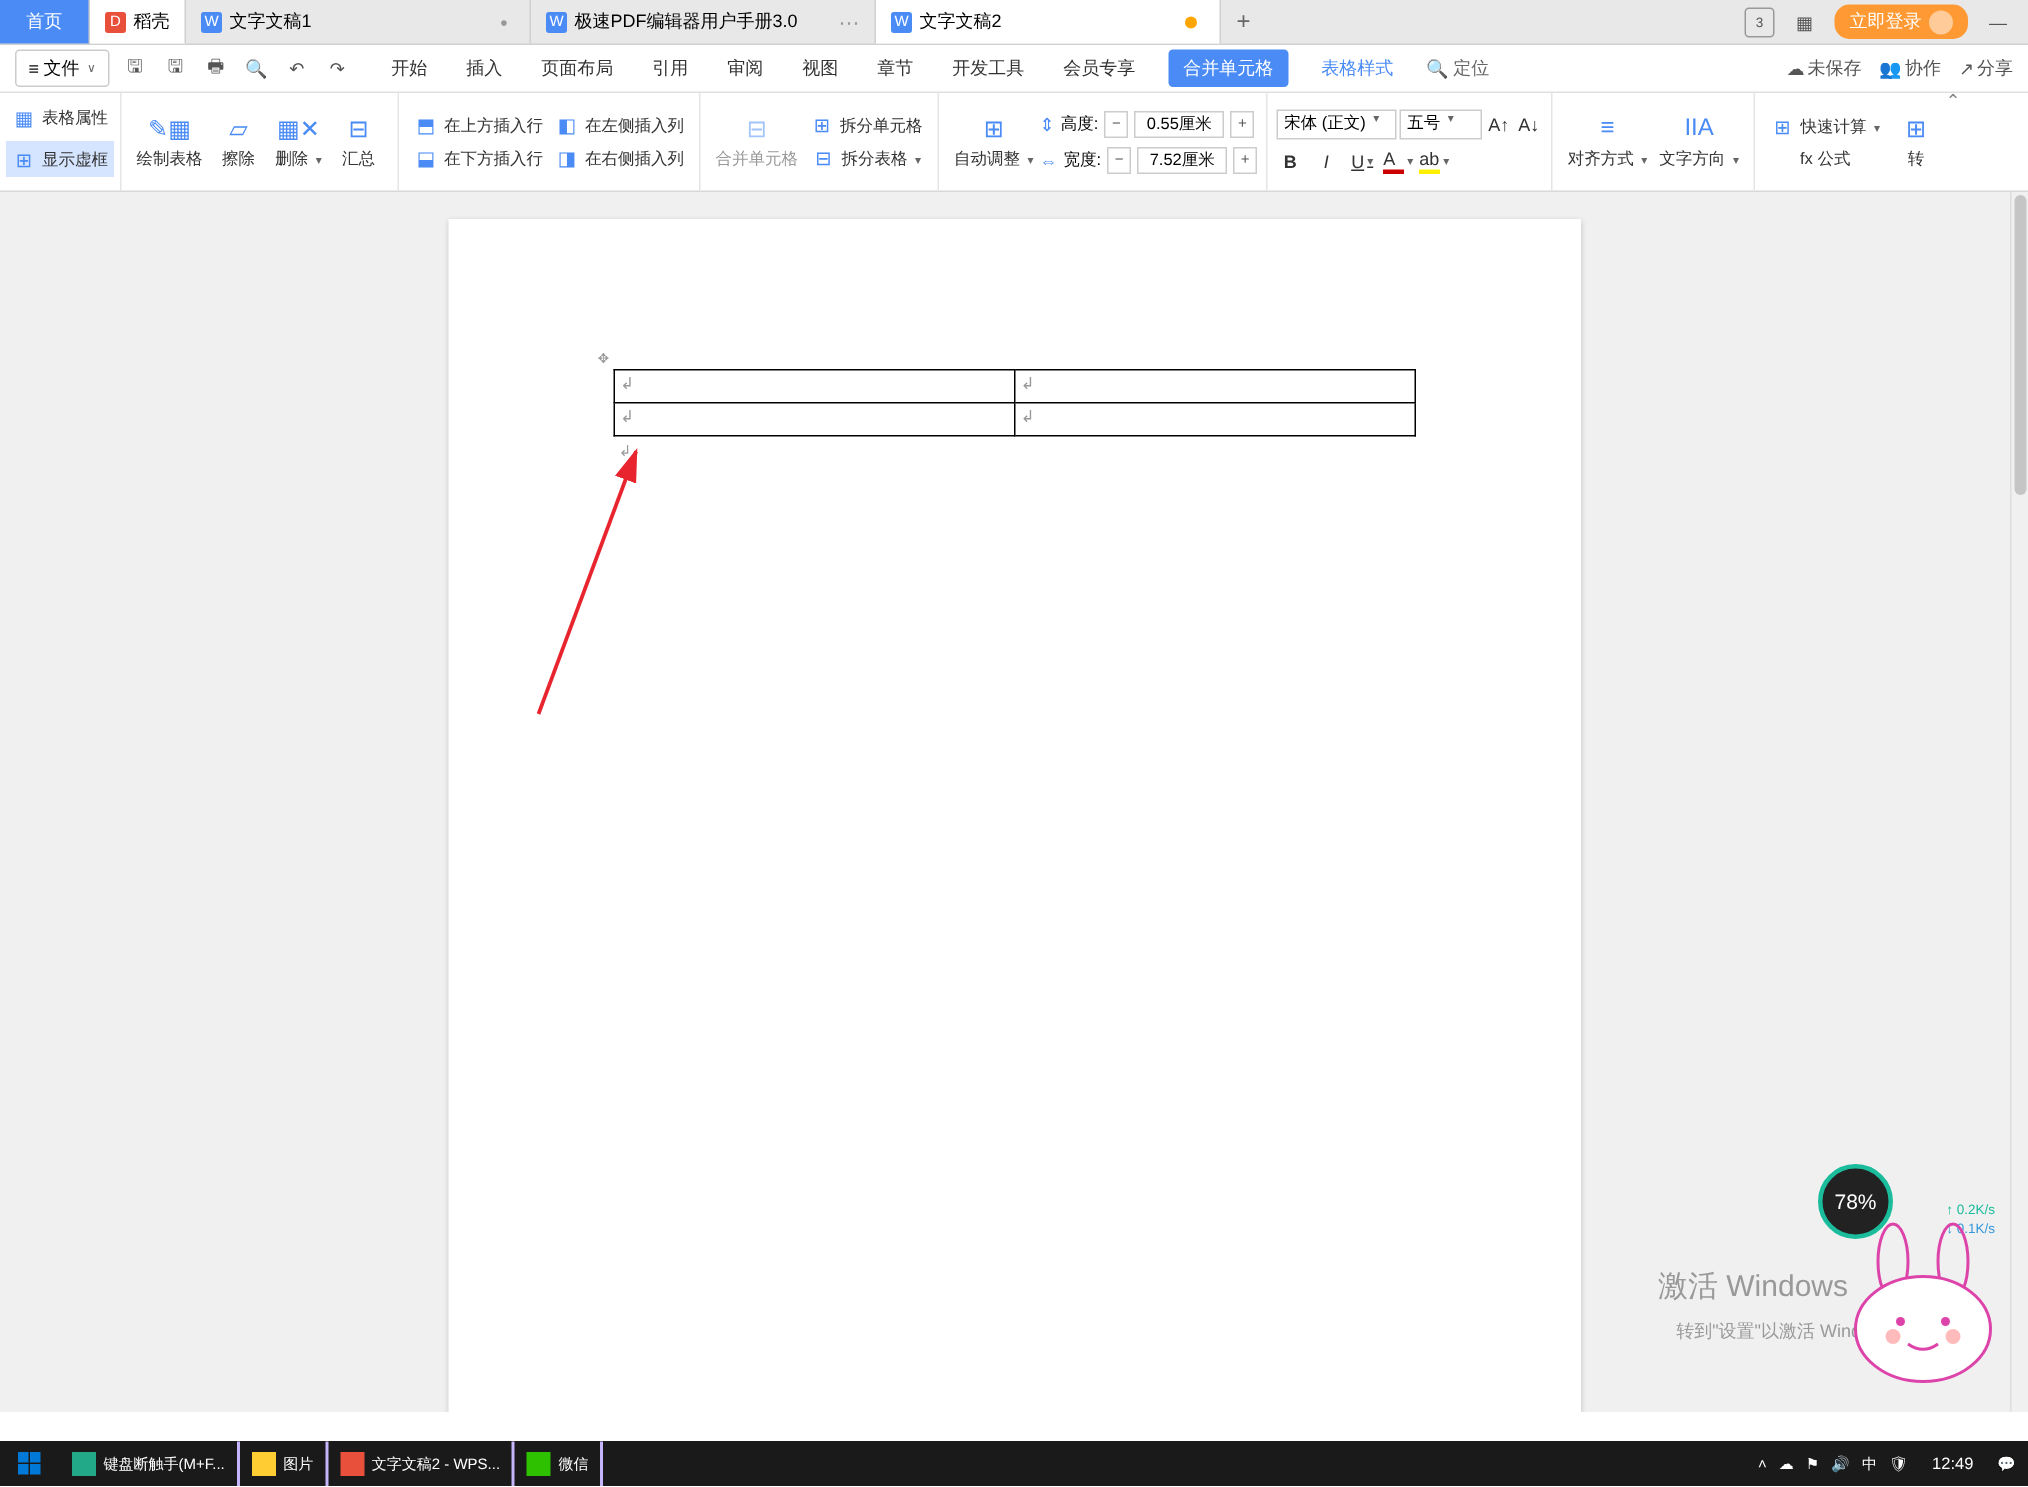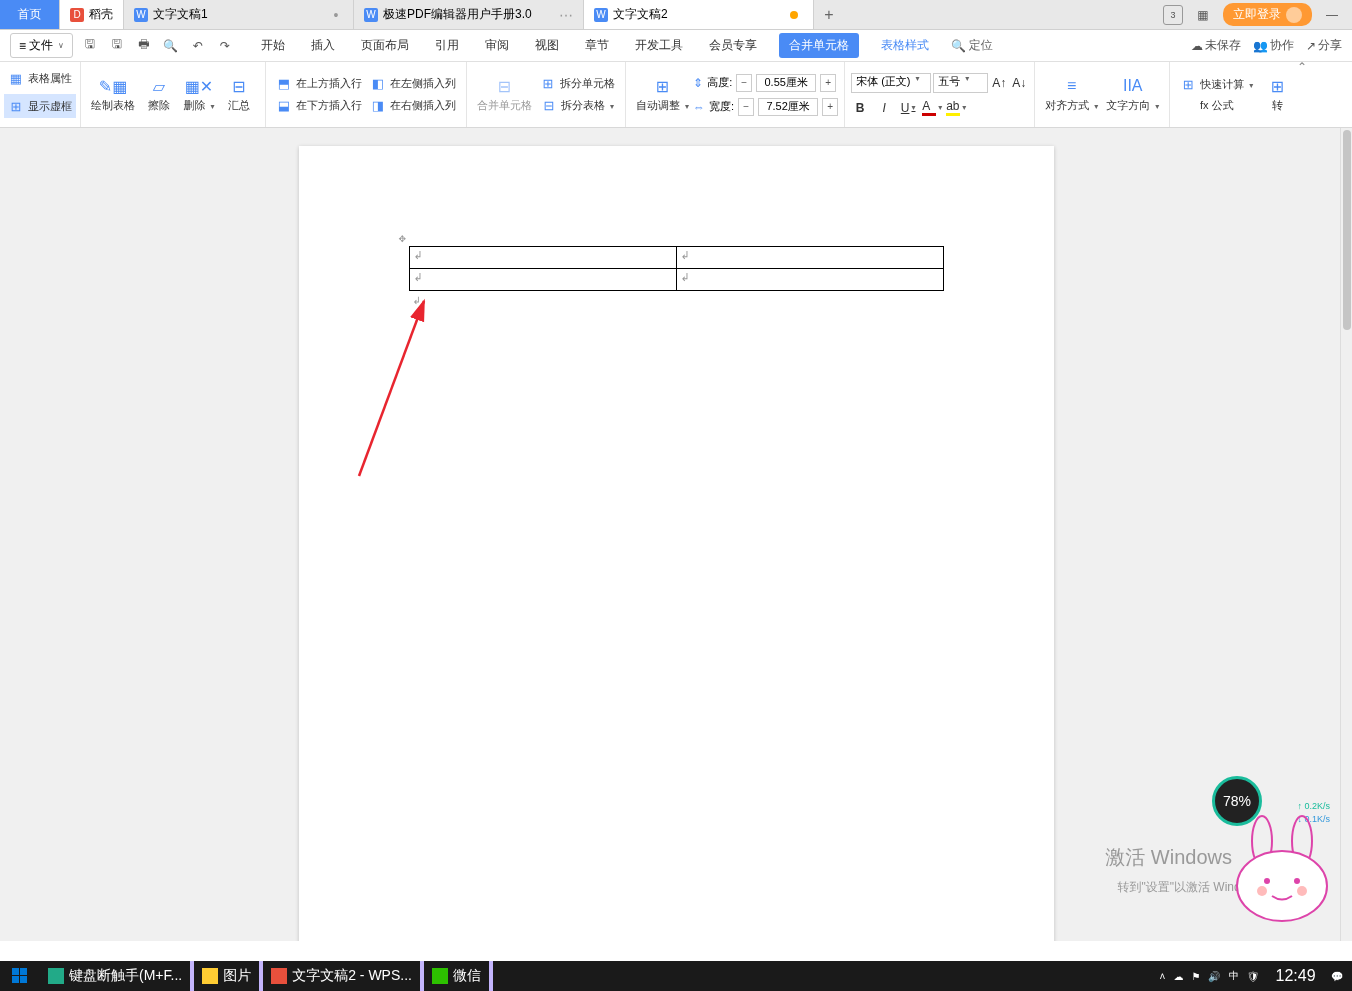--- a/index.html
+++ b/index.html
@@ -74,25 +74,25 @@
 .speed{position:absolute;right:90px;bottom:165px;width:50px;height:50px;border-radius:50%;background:#222;border:3px solid #1abc9c;color:#fff;display:flex;align-items:center;justify-content:center;font-size:14px}
 .speed-k{position:absolute;right:22px;bottom:165px;font-size:9px;color:#333;text-align:right;line-height:13px}
 .speed-k .up{color:#1abc9c}
 .speed-k .dn{color:#3498db}
 
 .bunny{position:absolute;right:10px;bottom:60px;width:120px;height:120px;pointer-events:none}
 .logo-wm{position:absolute;right:5px;bottom:5px;font-size:13px;color:#2e7dd4;font-style:italic;font-weight:bold}
 
 .taskbar{position:absolute;left:0;right:0;bottom:0;height:30px;background:#1a1a1a;display:flex;align-items:center;color:#fff}
 .start{width:40px;height:30px;display:flex;align-items:center;justify-content:center}
-.task-item{height:30px;padding:0 8px;display:flex;align-items:center;gap:5px;font-size:14px;border-right:4px solid #c4b5fd}
+.task-item{height:30px;padding:0 8px;display:flex;align-items:center;gap:5px;font-size:10px;border-right:2px solid #c4b5fd}
 .task-item .ti-ico{width:16px;height:16px;background:#444}
 .tray{margin-left:auto;display:flex;align-items:center;gap:8px;padding:0 8px}
 .tray .ti{font-size:10px}
-.clock{font-size:16px;padding:0 8px}
+.clock{font-size:11px;padding:0 8px}
 
 .collapse-btn{position:absolute;right:45px;top:60px;color:#888}
 svg{overflow:visible}
 </style>
 </head>
 <body>
 
 <div class="tabbar">
   <div class="tab home">
       <span>首页</span>

